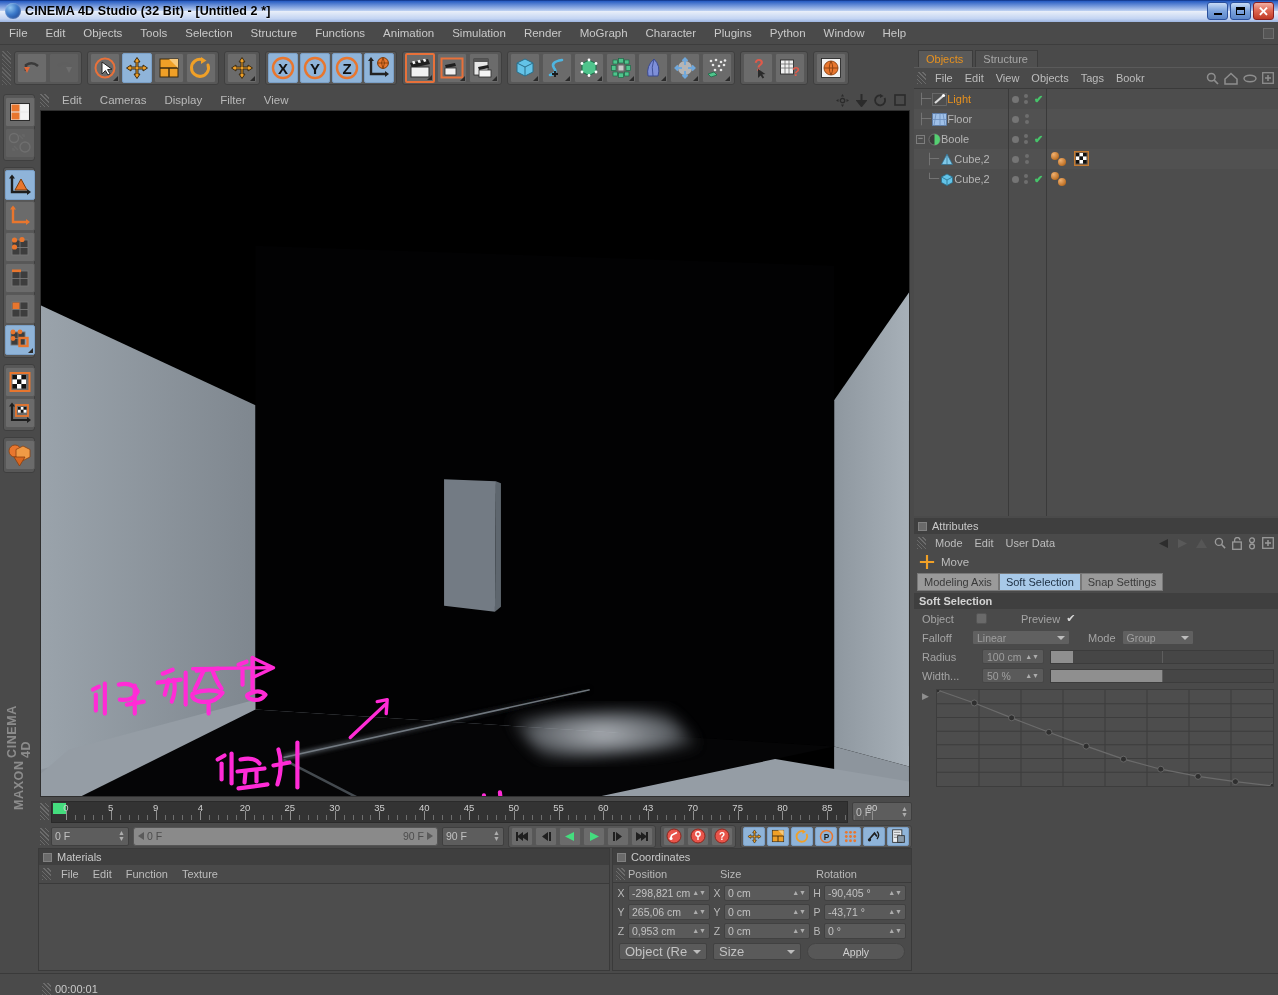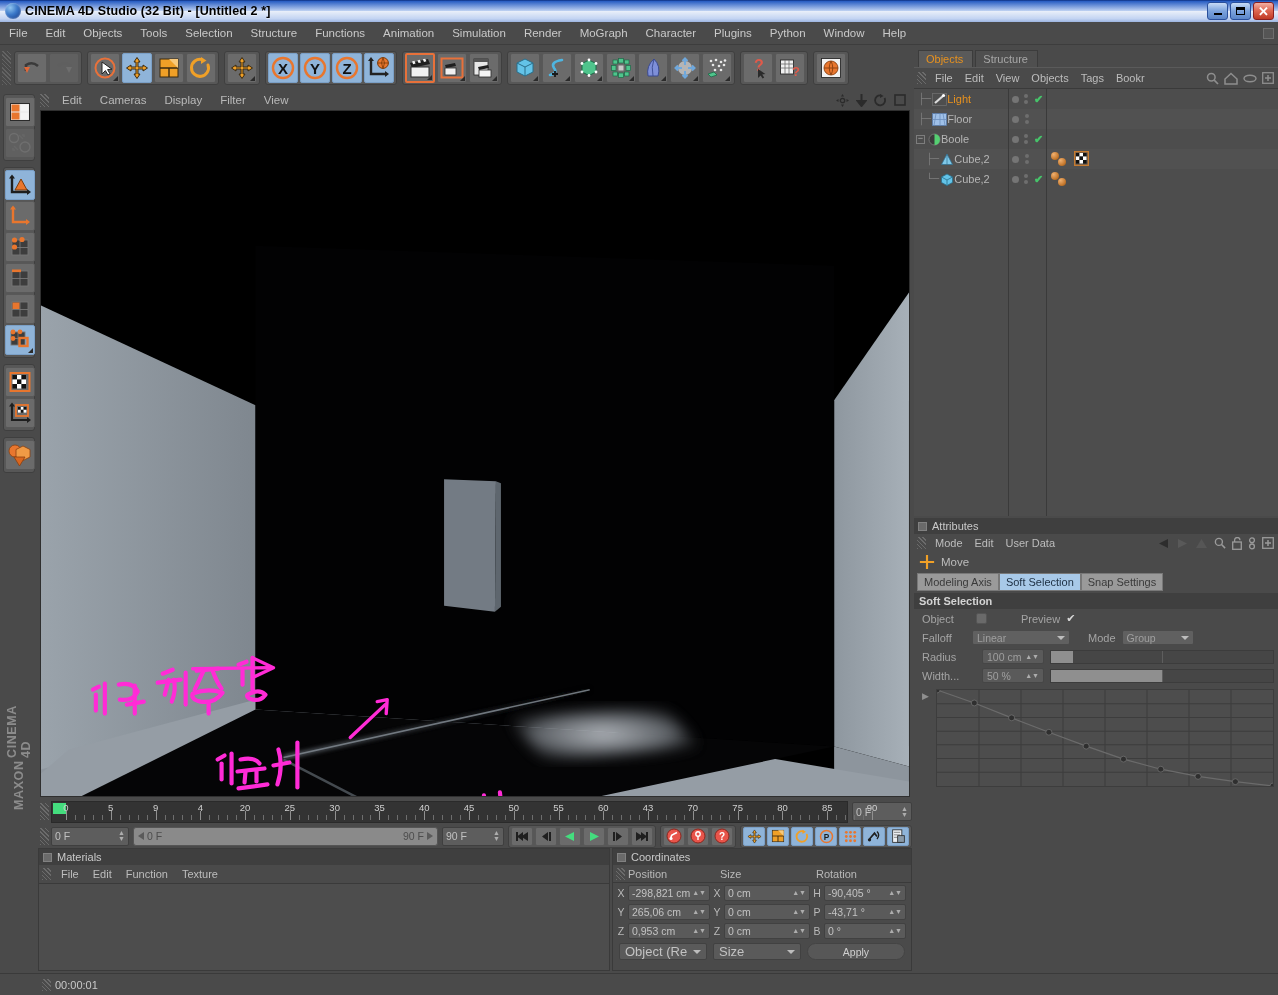--- a/index.html
+++ b/index.html
@@ -195,21 +195,21 @@
   .co-sel { height:17px; background:#5a5a5a; border:1px solid #414141; border-radius:2px;
     display:flex; align-items:center; padding:0 5px; font-size:13px; color:#c2c2c2; }
   .caret { margin-left:auto; width:0;height:0;border-left:4px solid transparent;
     border-right:4px solid transparent;border-top:4px solid #bdbdbd; }
   .apply-btn { height:17px; flex:1; background:#575757; border:1px solid #444;
     border-radius:9px; display:flex; align-items:center; justify-content:center;
     font-size:10.5px; color:#cfcfcf; }
 
   
   .statusbar { position:absolute; left:0; top:973px; width:1278px; height:22px;
-    background:#4a4a4a; display:flex; align-items:center; border-top:1px solid #3a3a3a; }
+    background:#4a4a4a; display:flex; align-items:flex-end; border-top:1px solid #3a3a3a; }
   .statusbar .g { width:9px;height:12px;margin:0 4px 0 42px;
     background-image: repeating-linear-gradient(45deg,#6b6b6b 0 1px,transparent 1px 3px); }
   .statusbar .txt { font-size:11px; color:#c9c9c9; }
 
   
   .objpanel { position:absolute; left:914px; top:50px; width:364px; height:468px;
     background:#4a4a4a; }
   .tabs { height:17px; display:flex; align-items:flex-end; padding-left:4px; }
   .tab { padding:2px 9px 2px 7px; font-size:11px; background:#4f4f4f;
     border:1px solid #3c3c3c; border-bottom:none; color:#a7a7a7; margin-right:2px; }

